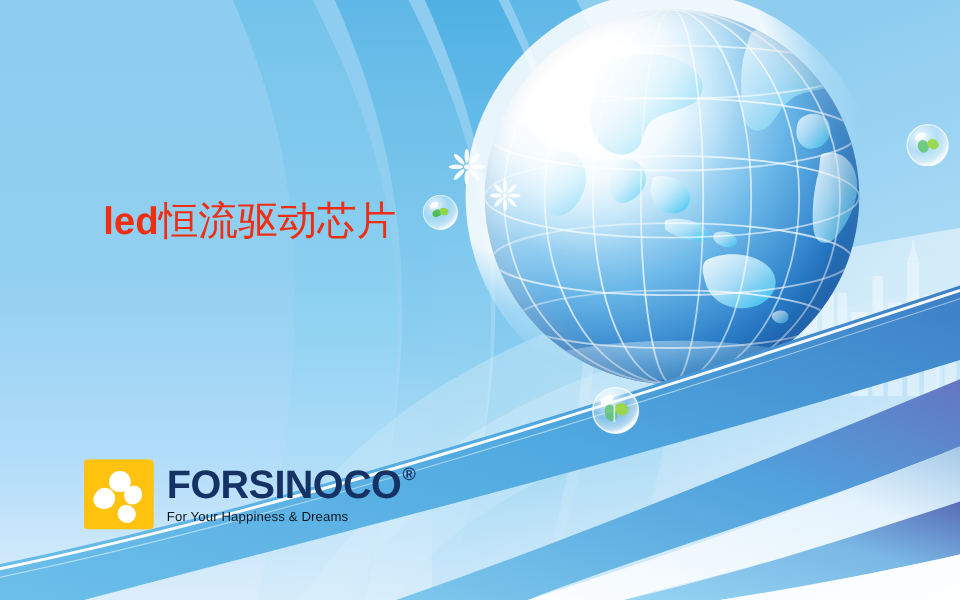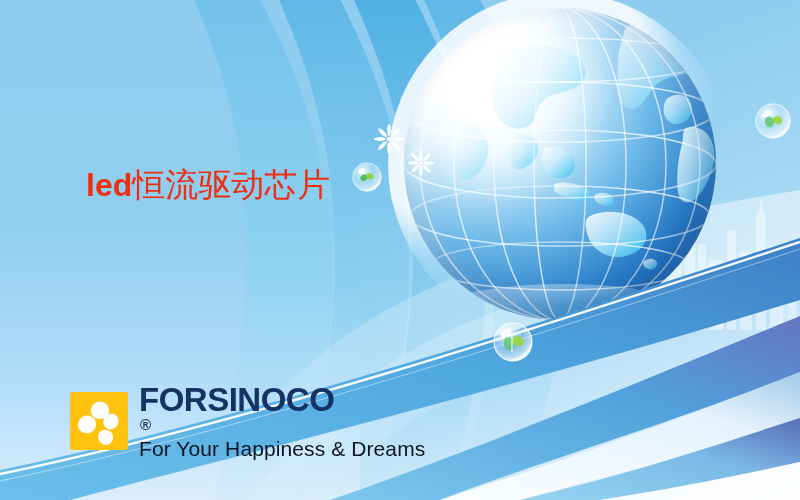--- a/index.html
+++ b/index.html
@@ -158,31 +158,30 @@
   }
   .logo-name {
     font-family: "Liberation Sans", sans-serif;
     font-weight: 700;
     font-size: 33px;
     letter-spacing: -0.5px;
     color: #163264;
     line-height: 1;
     display: flex;
     align-items: flex-start;
-    flex-direction: column;
   }
   .logo-name .reg {
     font-size: 15px;
     line-height: 1;
     margin-top: 1px;
     margin-left: 1px;
   }
   .logo-tagline {
     font-family: "Liberation Sans", sans-serif;
-    font-size: 21px;
+    font-size: 11px;
     color: #0d1622;
     line-height: 1;
     margin-top: 6px;
     letter-spacing: 0.1px;
   }
 </style>
 </head>
 <body>
 
 <div id="banner">

